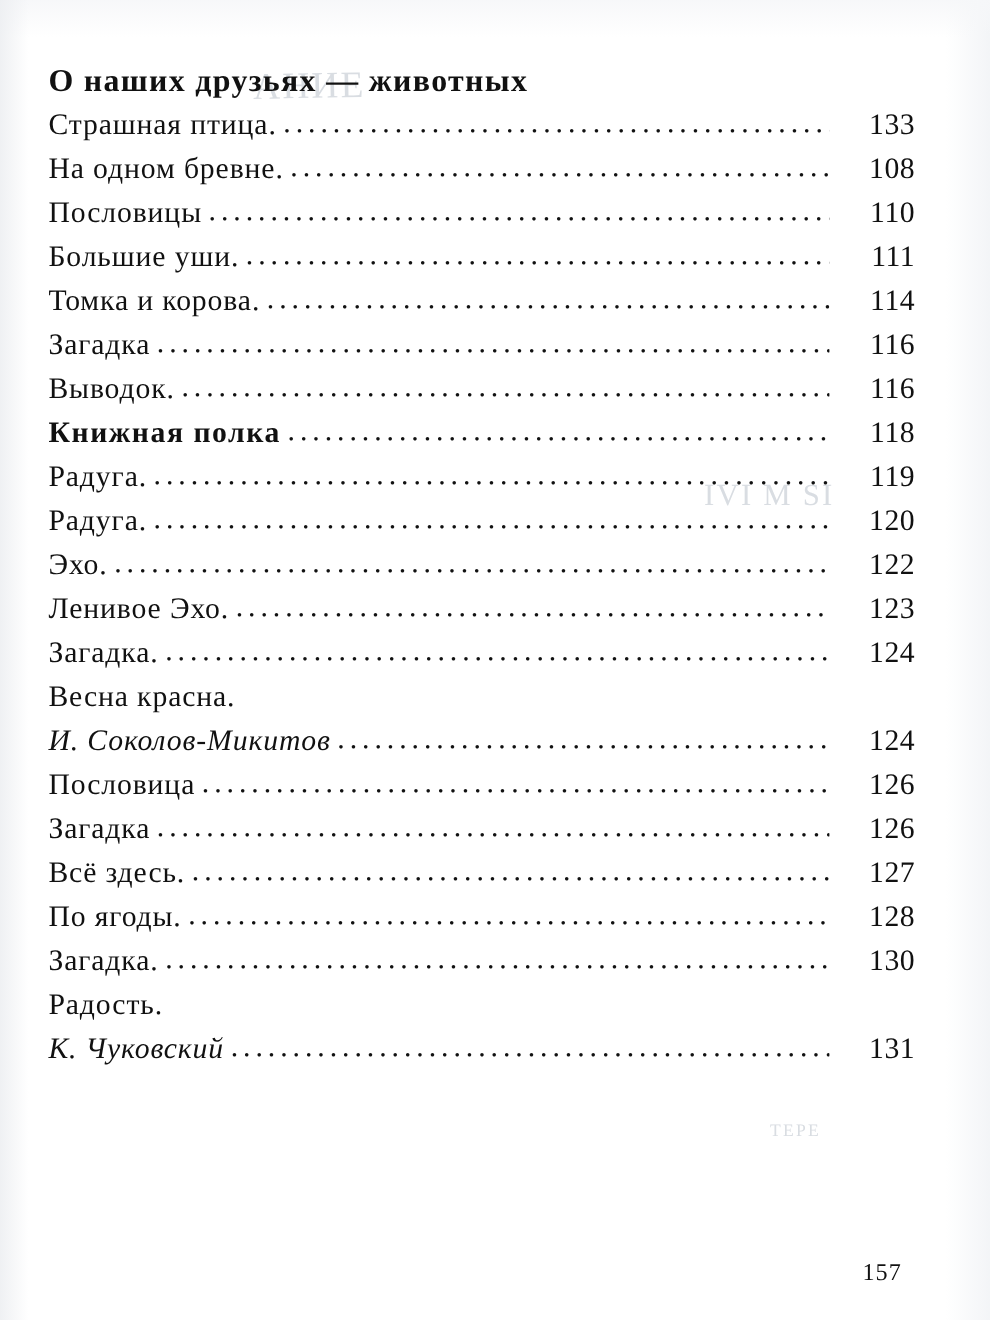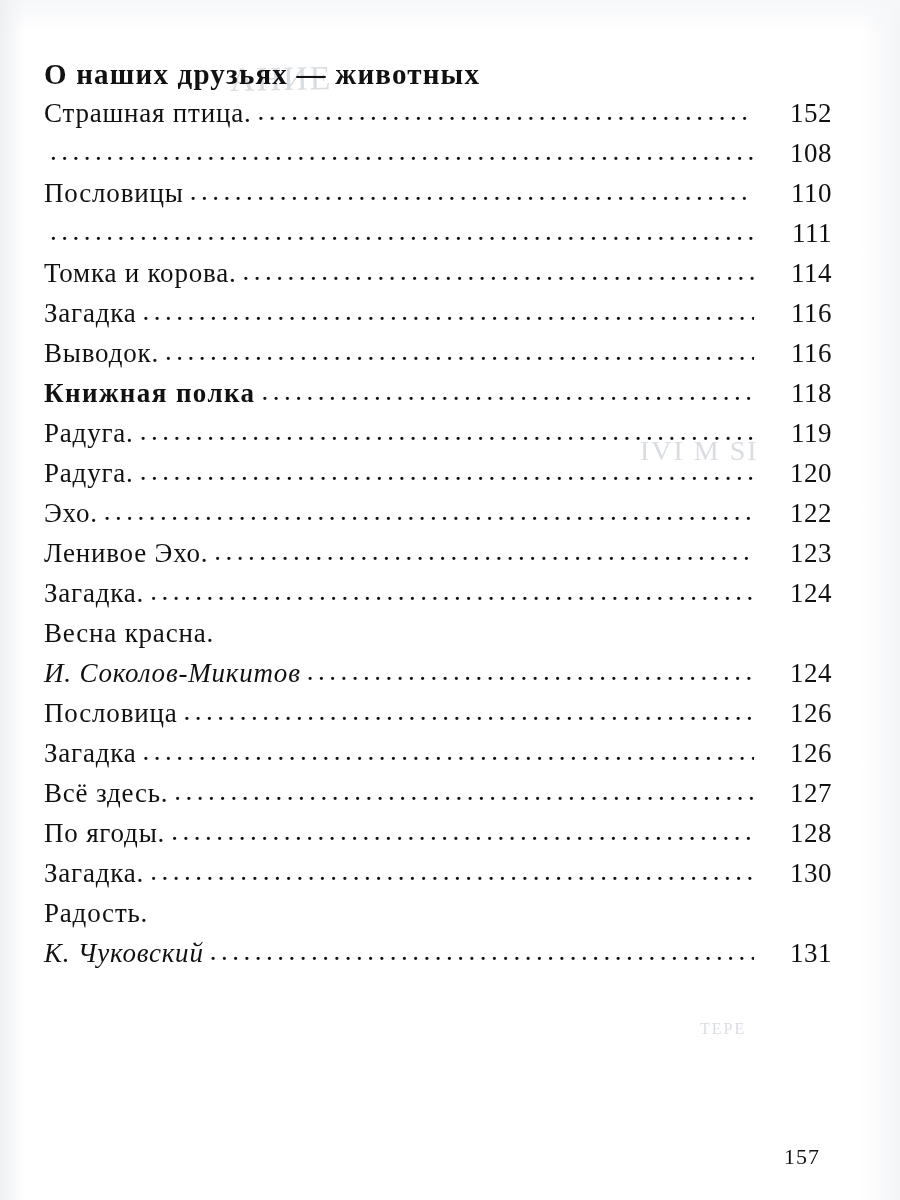--- a/index.html
+++ b/index.html
@@ -111,32 +111,34 @@
 <div class="scan-bleed bleed-2">IVI
 M
 SI</div>
 <div class="scan-bleed bleed-3">TEPE</div>
 
 <div class="toc" id="toc-root">
     <div class="section-title">О наших друзьях — животных</div>
     <div class="entry">
       <span class="title">Страшная птица.</span>
       <span class="leader">..........................................................................................</span>
-      <span class="page">152</span>
-    </div>
-    <div class="entry">
+      <span class="page">133</span>
+    </div>
+    <div class="entry">
+      <span class="title">На одном бревне.</span>
       <span class="leader">..........................................................................................</span>
       <span class="page">108</span>
     </div>
     <div class="entry">
       <span class="title">Пословицы</span>
       <span class="leader">..........................................................................................</span>
       <span class="page">110</span>
     </div>
     <div class="entry">
+      <span class="title">Большие уши.</span>
       <span class="leader">..........................................................................................</span>
       <span class="page">111</span>
     </div>
     <div class="entry">
       <span class="title">Томка и корова.</span>
       <span class="leader">..........................................................................................</span>
       <span class="page">114</span>
     </div>
     <div class="entry">
       <span class="title">Загадка</span>

